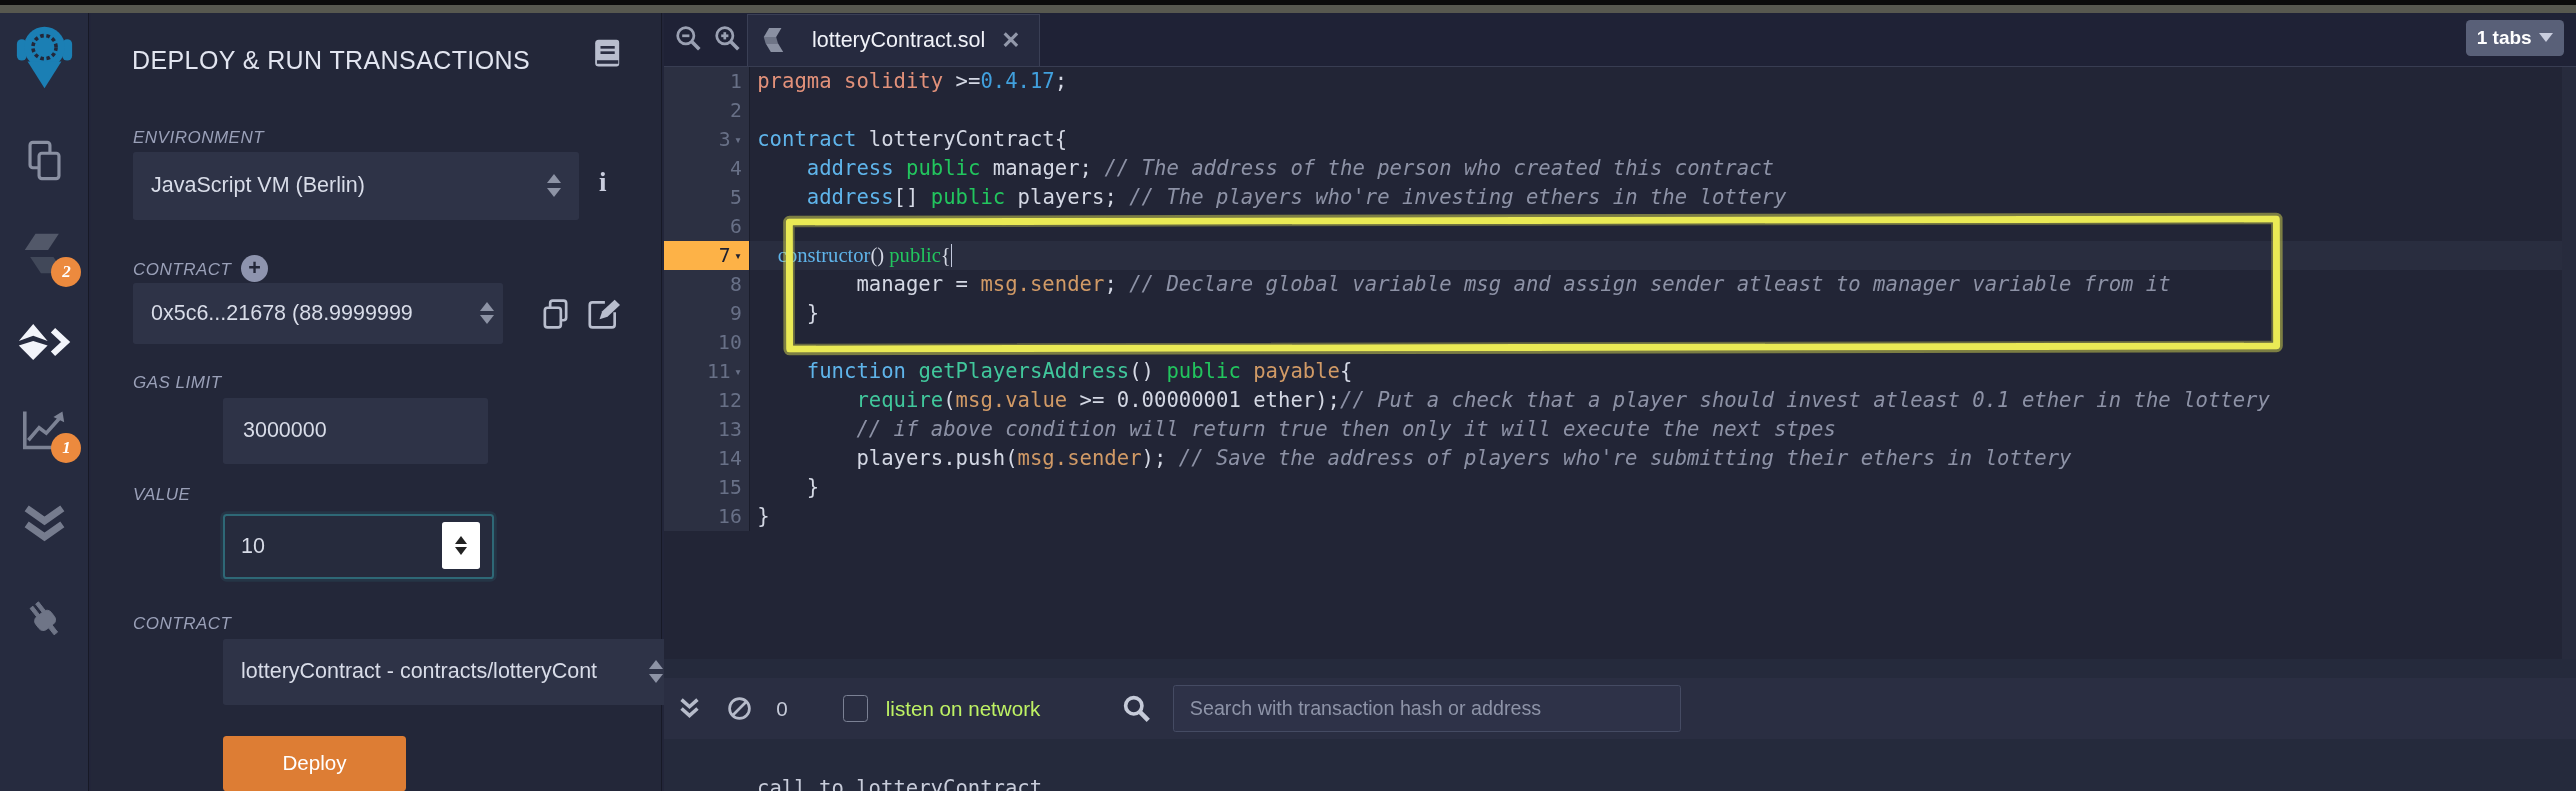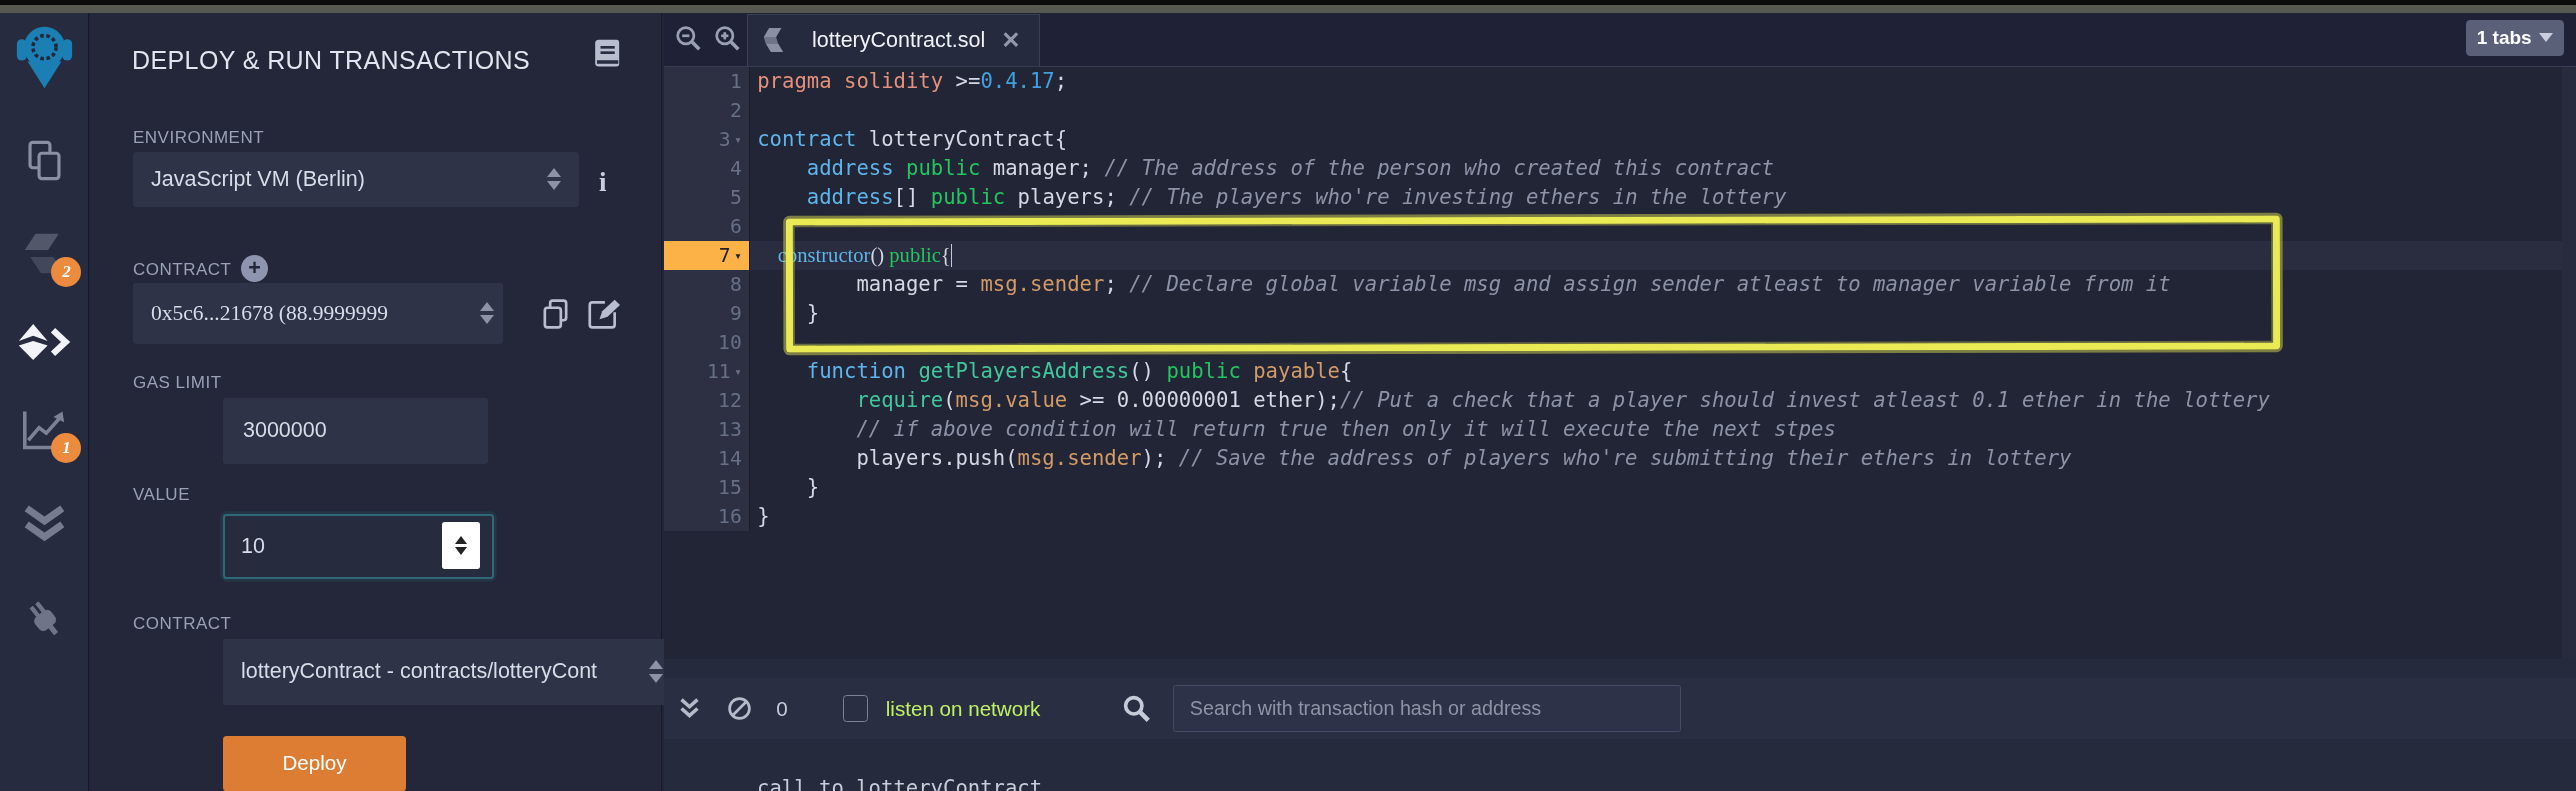--- a/index.html
+++ b/index.html
@@ -17,21 +17,21 @@
   .ibtn{position:relative;width:64px;height:64px;display:flex;align-items:center;justify-content:center;}
   .badge{position:absolute;right:-5.4px;bottom:-1.8px;min-width:30px;height:30px;border-radius:15px;
          background:#ec8a3e;color:#fff;font:italic 700 17px "Liberation Serif",serif;
          display:flex;align-items:center;justify-content:center;}
 
   
   #panel{position:absolute;left:91px;top:12.5px;width:571px;height:779px;background:#232739;
          border-right:1.8px solid #171926;}
   .panel-title{position:absolute;left:41px;top:25px;width:465px;color:#e2e5f0;font-size:25px;
                letter-spacing:0.4px;white-space:nowrap;margin-top:8px;}
-  .plabel{position:absolute;left:42px;color:#9aa0b8;font-size:17px;letter-spacing:0.5px;}
+  .plabel{position:absolute;left:42px;color:#9aa0b8;font-size:17px;letter-spacing:0.5px;font-style:italic;}
   .sel{position:absolute;background:#2e3347;border-radius:2.7px;display:flex;align-items:center;
        padding:0 18px;color:#d8dce8;font-size:21.5px;overflow:hidden;white-space:nowrap;}
   .sel .txt{flex:1;overflow:hidden;text-overflow:clip;}
   .steppers{display:flex;flex-direction:column;gap:4.5px;margin-left:9px;flex:none;}
   .tri-up{width:0;height:0;border-left:7.2px solid transparent;border-right:7.2px solid transparent;border-bottom:9px solid #8d93a5;}
   .tri-down{width:0;height:0;border-left:7.2px solid transparent;border-right:7.2px solid transparent;border-top:9px solid #8d93a5;}
   .ginput{position:absolute;background:#2e3347;border:none;border-radius:2.7px;color:#d8dce8;
           font-size:21.5px;padding:0 20px;font-family:"Liberation Sans",sans-serif;}
   #value-input-wrap{position:absolute;left:132px;top:501px;width:271px;height:65px;background:#262b3d;
           border:2.7px solid #2e6876;border-radius:3.6px;box-shadow:0 0 0 2.7px rgba(46,104,118,.22);}
@@ -162,33 +162,33 @@
     <div class="mini-ic" style="left:503px;top:25px;">
       <svg width="29" height="32" viewBox="0 0 32 36">
         <path d="M5 2 h20 a3 3 0 0 1 3 3 v24 a3 3 0 0 1 -3 3 h-20 a4 4 0 0 1 -4 -4 v-22 a4 4 0 0 1 4 -4 z" fill="#b9bece"></path>
         <rect x="7" y="9" width="16" height="3" fill="#2a2e42"></rect>
         <rect x="7" y="15" width="16" height="3" fill="#2a2e42"></rect>
         <rect x="3" y="25" width="24" height="4" fill="#2a2e42"></rect>
       </svg>
     </div>
 
     <div class="plabel" style="top:115px;">ENVIRONMENT</div>
-    <div class="sel" style="left:42px;top:139px;width:446px;height:55px;">
+    <div class="sel" style="left:42px;top:139px;width:446px;height:68px;">
       <span class="txt">JavaScript VM (Berlin)</span>
       <span class="steppers">
           <span class="tri-up"></span>
           <span class="tri-down"></span>
         </span>
     </div>
     <div class="mini-ic" style="left:508px;top:154px;color:#c9cdde;font:700 27px 'Liberation Serif',serif;">i</div>
 
     <div class="plabel" style="top:247px;">CONTRACT</div>
     <div class="mini-ic" style="left:150px;top:242px;width:27px;height:27px;border-radius:13.4px;background:#8e94ae;color:#232739;
          display:flex;align-items:center;justify-content:center;font:700 21.5px 'Liberation Sans',sans-serif;">+</div>
-    <div class="sel" style="left:42px;top:270px;width:370px;height:61px;padding-right:9px;font-family:Liberation Serif, serif;">
+    <div class="sel" style="left:42px;top:270px;width:370px;height:61px;padding-right:9px;">
       <span class="txt">0x5c6...21678 (88.9999999</span>
       <span class="steppers">
           <span class="tri-up"></span>
           <span class="tri-down"></span>
         </span>
     </div>
     <div class="mini-ic" style="left:450px;top:285px;">
       <svg width="29" height="32" viewBox="0 0 32 36">
         <rect x="10" y="3" width="18" height="22" rx="3" fill="none" stroke="#b9bece" stroke-width="3"></rect>
         <rect x="4" y="11" width="18" height="22" rx="3" fill="#232739" stroke="#b9bece" stroke-width="3"></rect>

